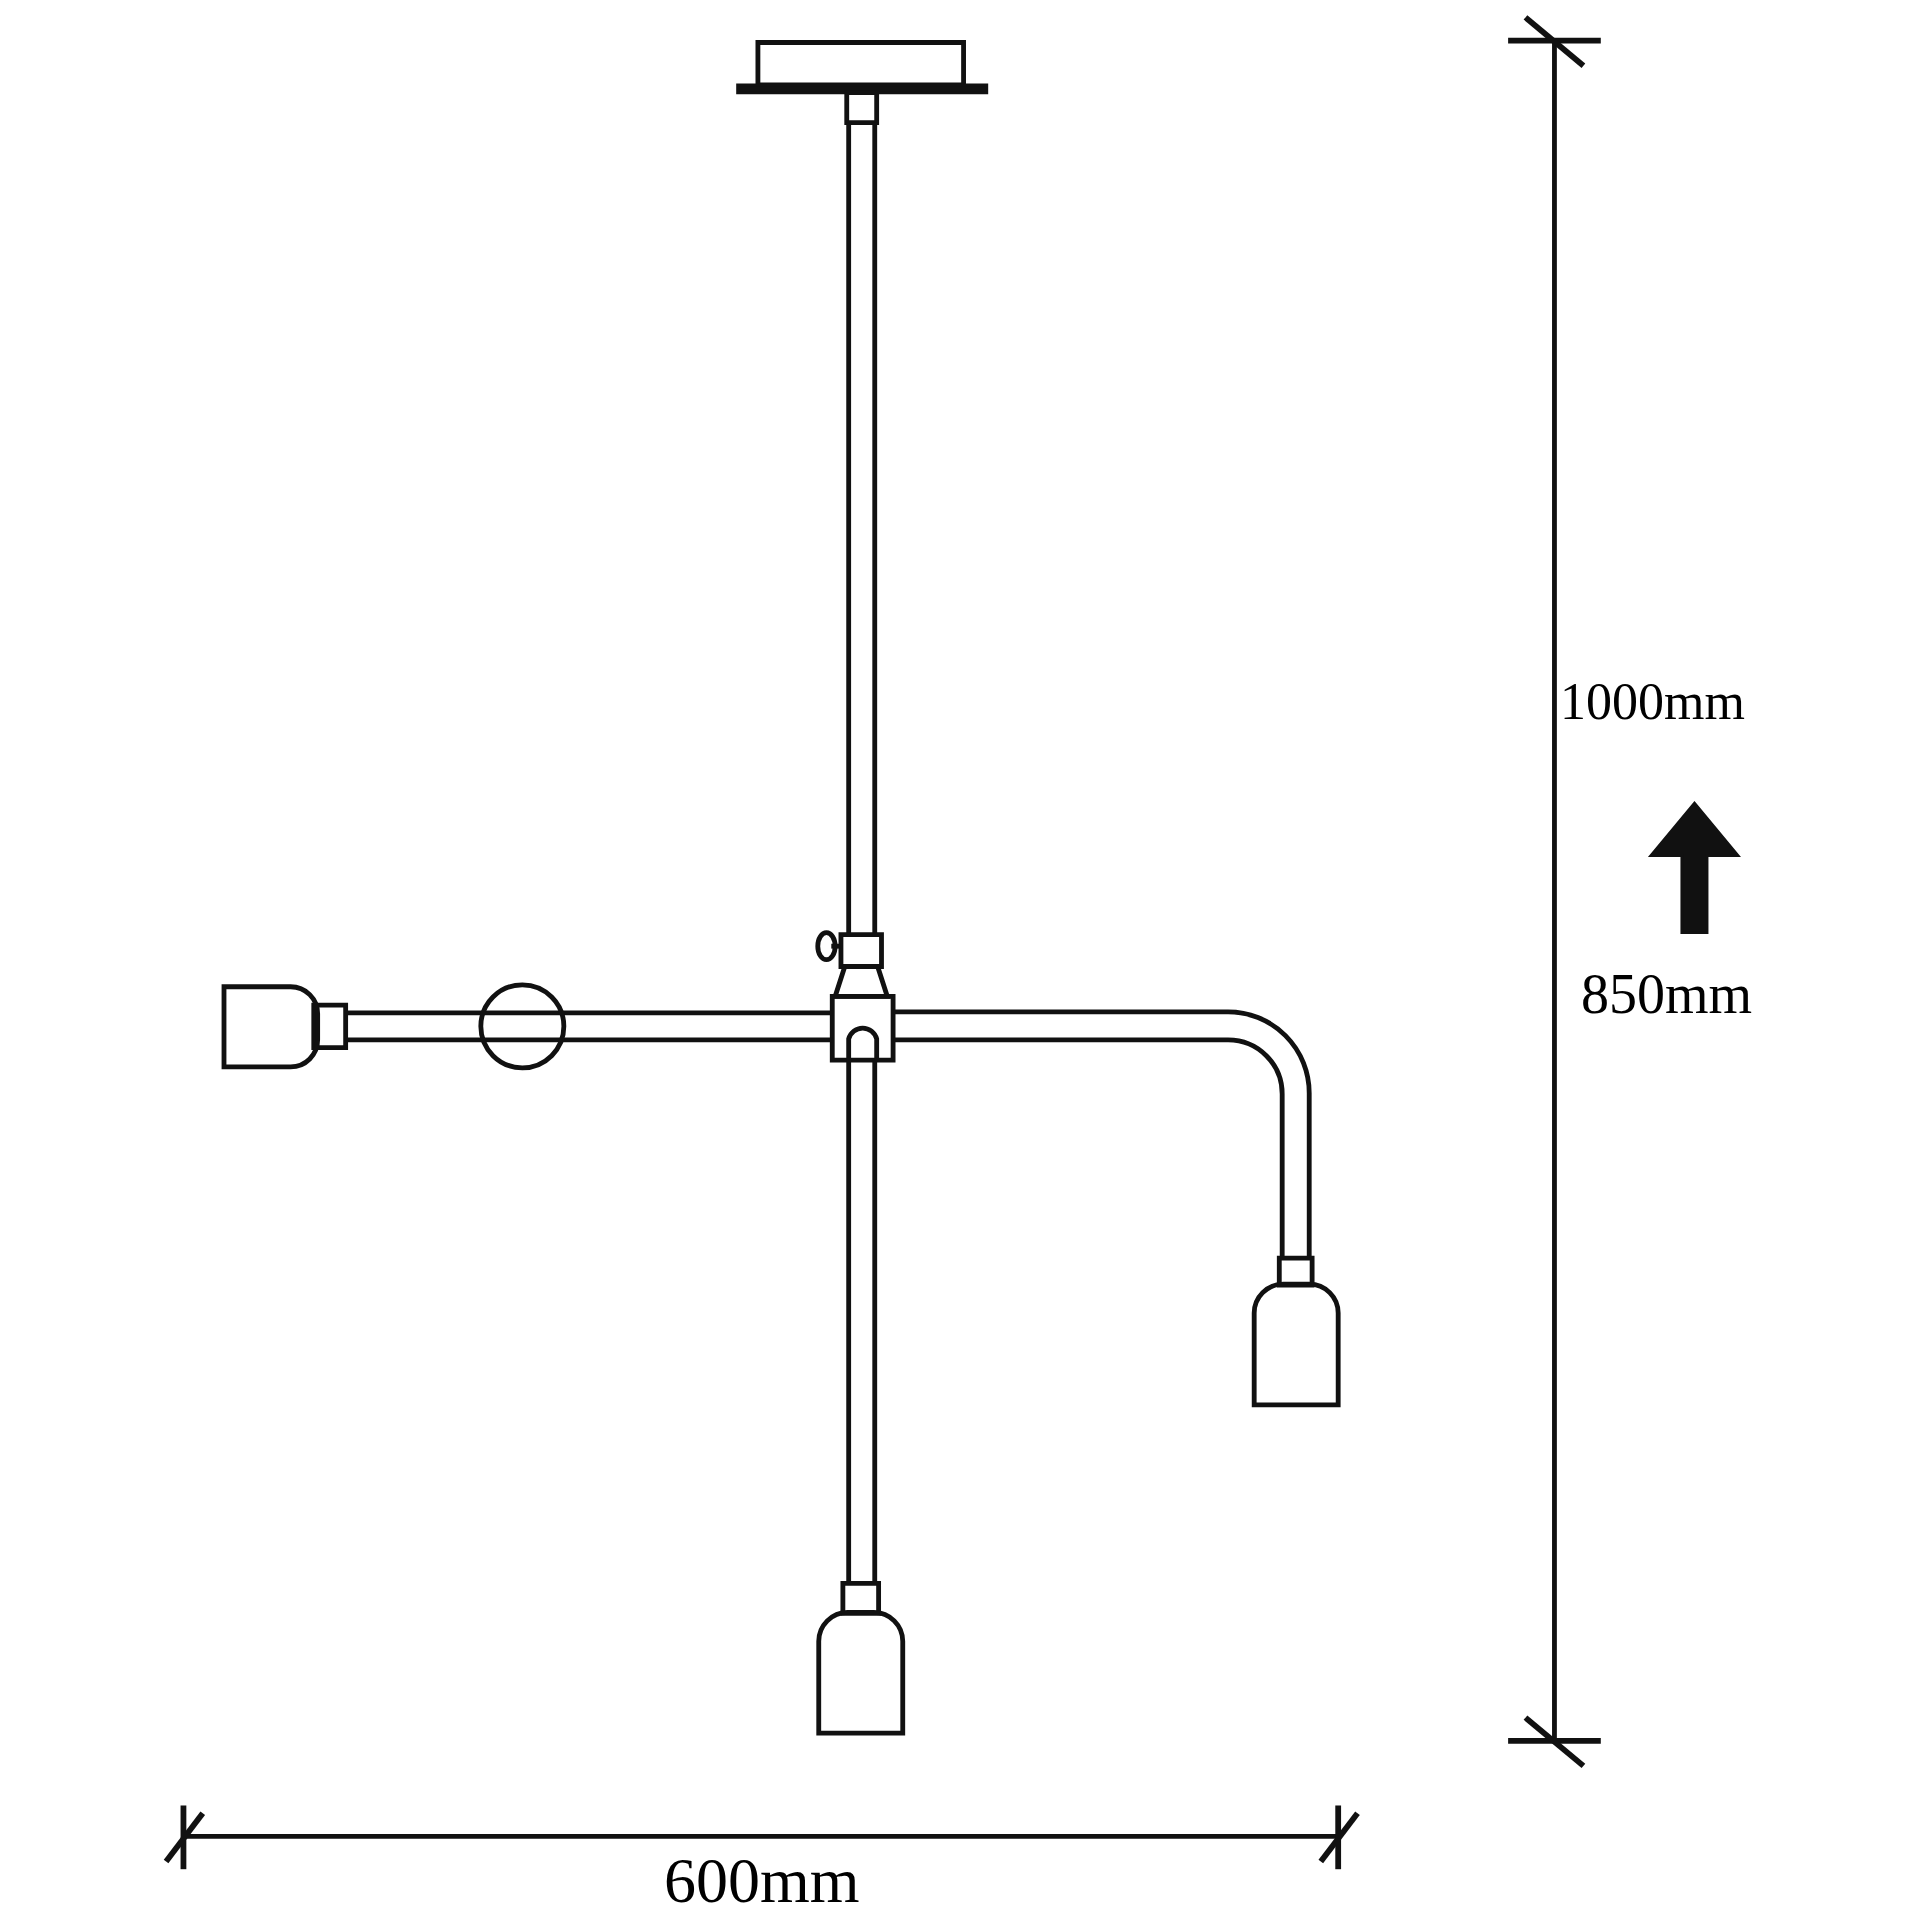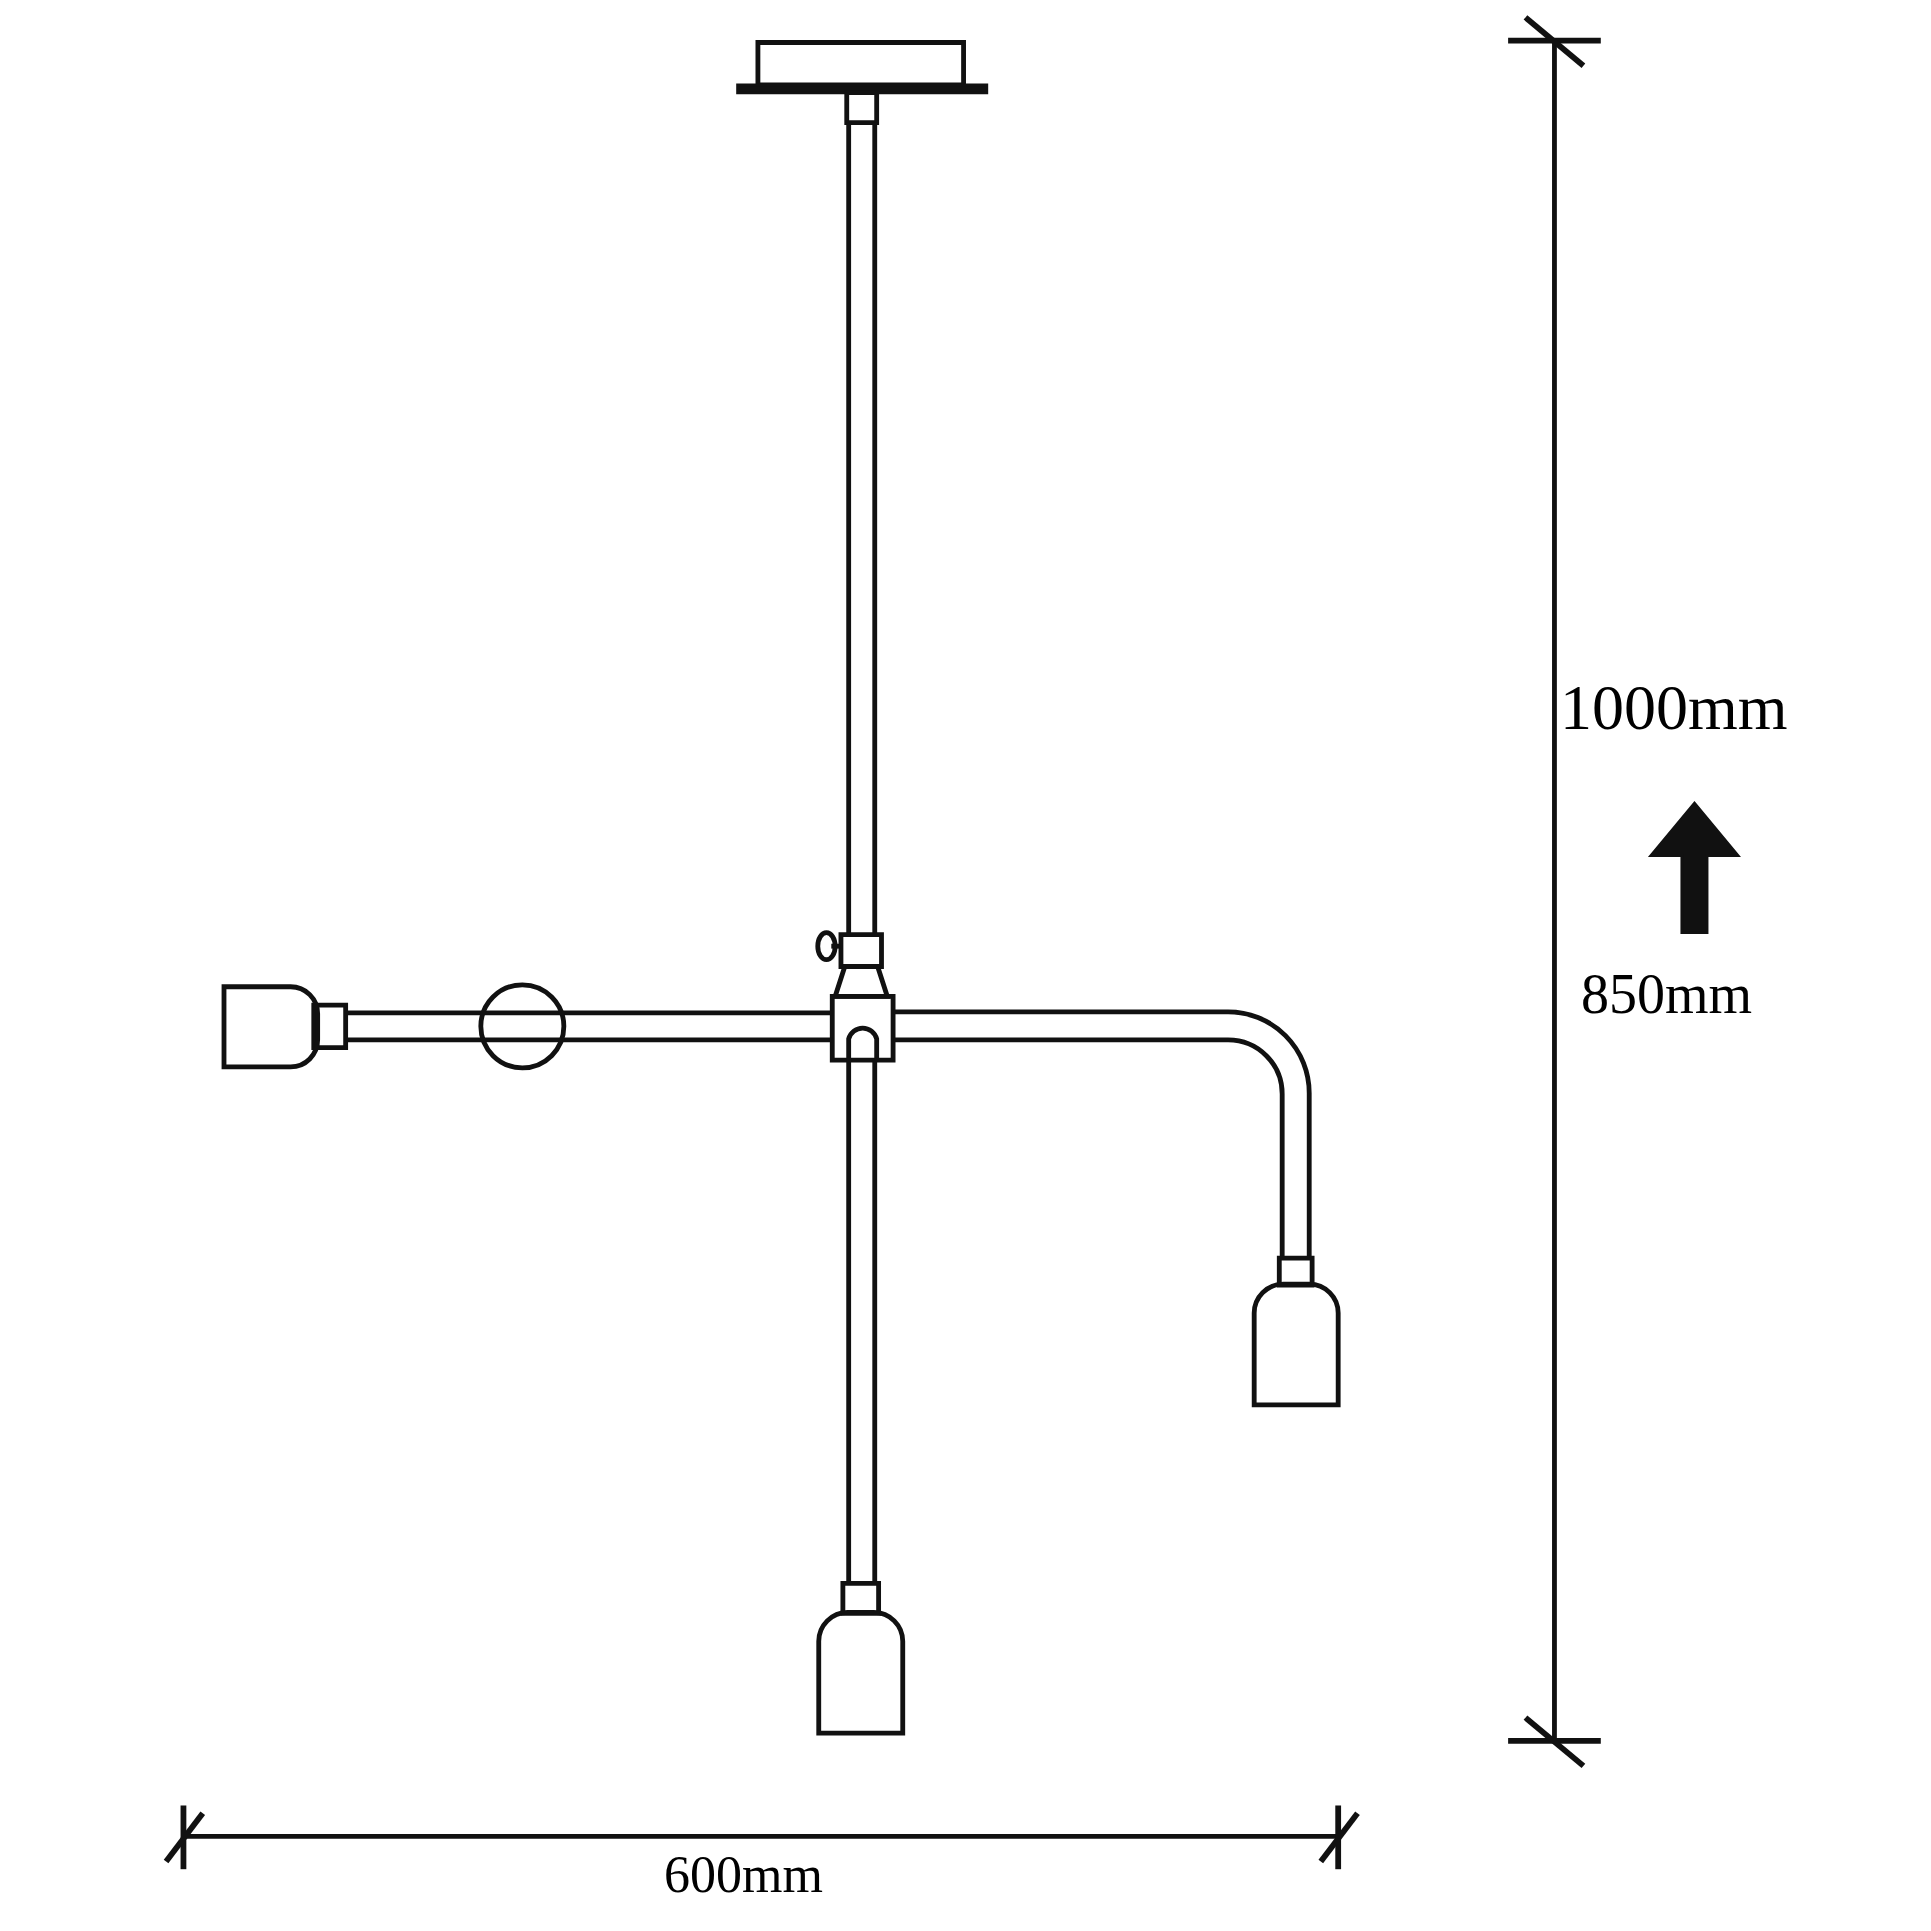--- a/index.html
+++ b/index.html
@@ -31,33 +31,33 @@
   .dim-label {
     position: absolute;
     font-family: "Liberation Serif", "DejaVu Serif", serif;
     color: #000000;
     white-space: nowrap;
     letter-spacing: 0px;
   }
   #label-height-top {
     left: 1560px;
     top: 676px;
-    font-size: 64px;
+    font-size: 52px;
     line-height: 1;
   }
   #label-height-bottom {
     left: 1581px;
     top: 966px;
     font-size: 56px;
     line-height: 1;
   }
   #label-width {
     left: 664px;
     top: 1849px;
-    font-size: 52px;
+    font-size: 64px;
     line-height: 1;
   }
 </style>
 </head>
 <body>
 
 <div id="sheet">
 
   <svg id="drawing-svg" viewBox="0 0 2000 2000" xmlns="http://www.w3.org/2000/svg">
 

